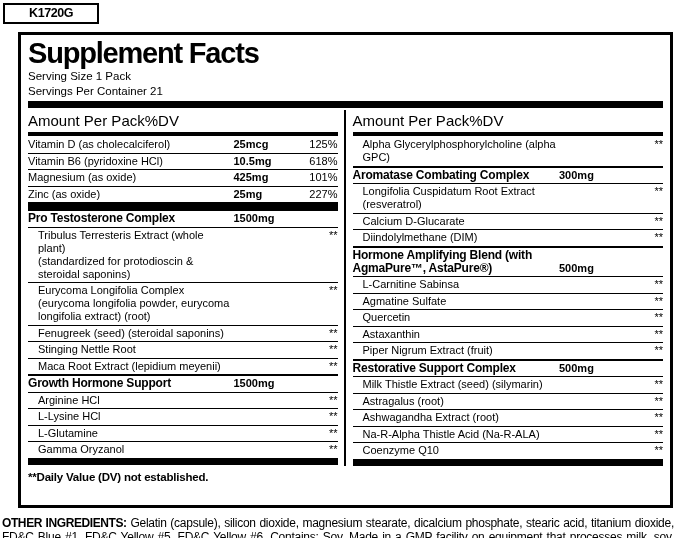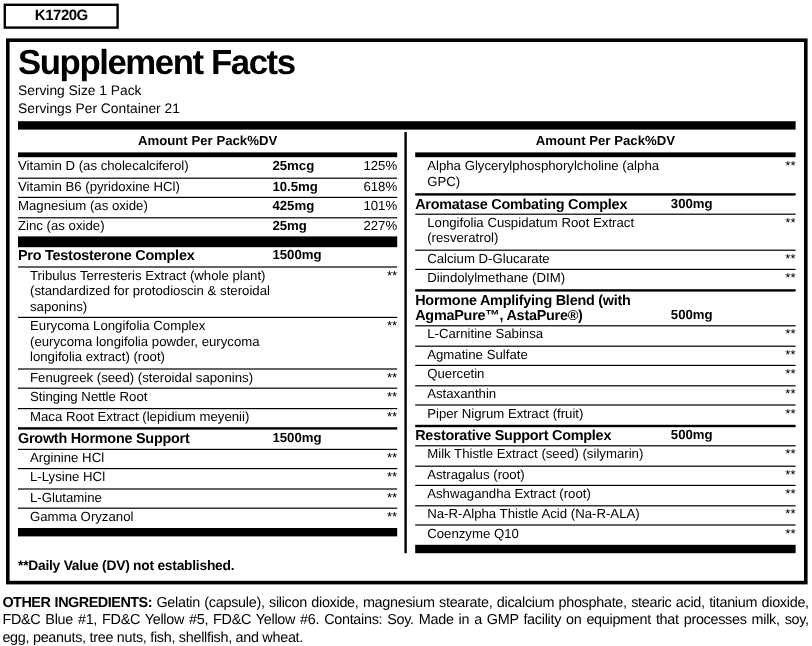--- a/index.html
+++ b/index.html
@@ -9,33 +9,33 @@
     background:#ffffff; color:#000;
     font-family:"Liberation Sans", sans-serif;
     -webkit-font-smoothing:antialiased;
   }
   .code-box {
     display:inline-block; margin:3px 0 0 3px;
     border:2px solid #000; padding:1px 24px 2px;
     font-weight:bold; font-size:12.5px; letter-spacing:-0.4px;
   }
   .panel {
-    margin:8px 4px 0 5px;
+    margin:8px 4px 0 18px;
     border:3px solid #000;
-    padding:4px 7px 6px;
+    padding:4px 7px 22px;
   }
   .title { font-size:29px; font-weight:bold; letter-spacing:-1.2px; line-height:28px; }
   .serving-row { display:flex; align-items:baseline; font-size:11.5px; margin:3px 0 4px;flex-direction:column; }
   .leader { flex:1; border-bottom:1.6px dotted #000; margin:0 5px 2px; align-self:flex-end; }
   .bar { background:#000; height:7px; }
   .cols { display:flex; margin-top:2px; }
   .col { width:50%; display:flex; flex-direction:column; }
   .col-left  { padding-right:6px; border-right:2px solid #000; }
   .col-right { padding-left:7px; }
-  .col-header { display:flex; justify-content:center; font-weight:bold; font-size:11px; padding:2px 0 3px; }
+  .col-header { display:flex; justify-content:flex-start; font-weight:normal; font-size:15px; padding:2px 0 3px; }
   .hdr-bar { height:4px; background:#000; margin-bottom:1px; }
   .row { display:flex; align-items:flex-start; font-size:11px; line-height:13px; padding:1px 0 1.5px; border-top:1px solid #000; }
   .row.no-top { border-top:none; }
   .row.section { border-top-width:2px; }
   .row.section .name { font-weight:bold; font-size:12px; letter-spacing:-0.2px; }
   .name { flex:1; }
   .name.indent { padding-left:10px; }
   .amount { width:54px; white-space:nowrap;font-weight:bold; }
   .amount.align-end { align-self:flex-end; }
   .dv { width:50px; text-align:right; white-space:nowrap; }

